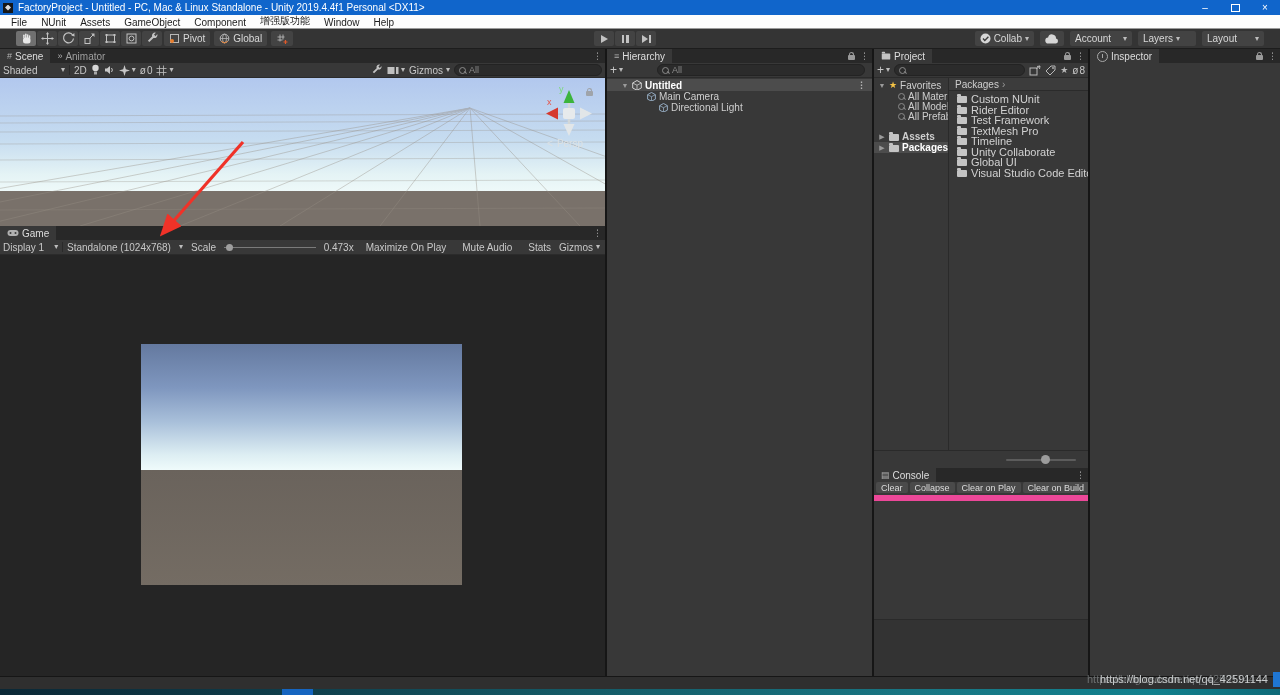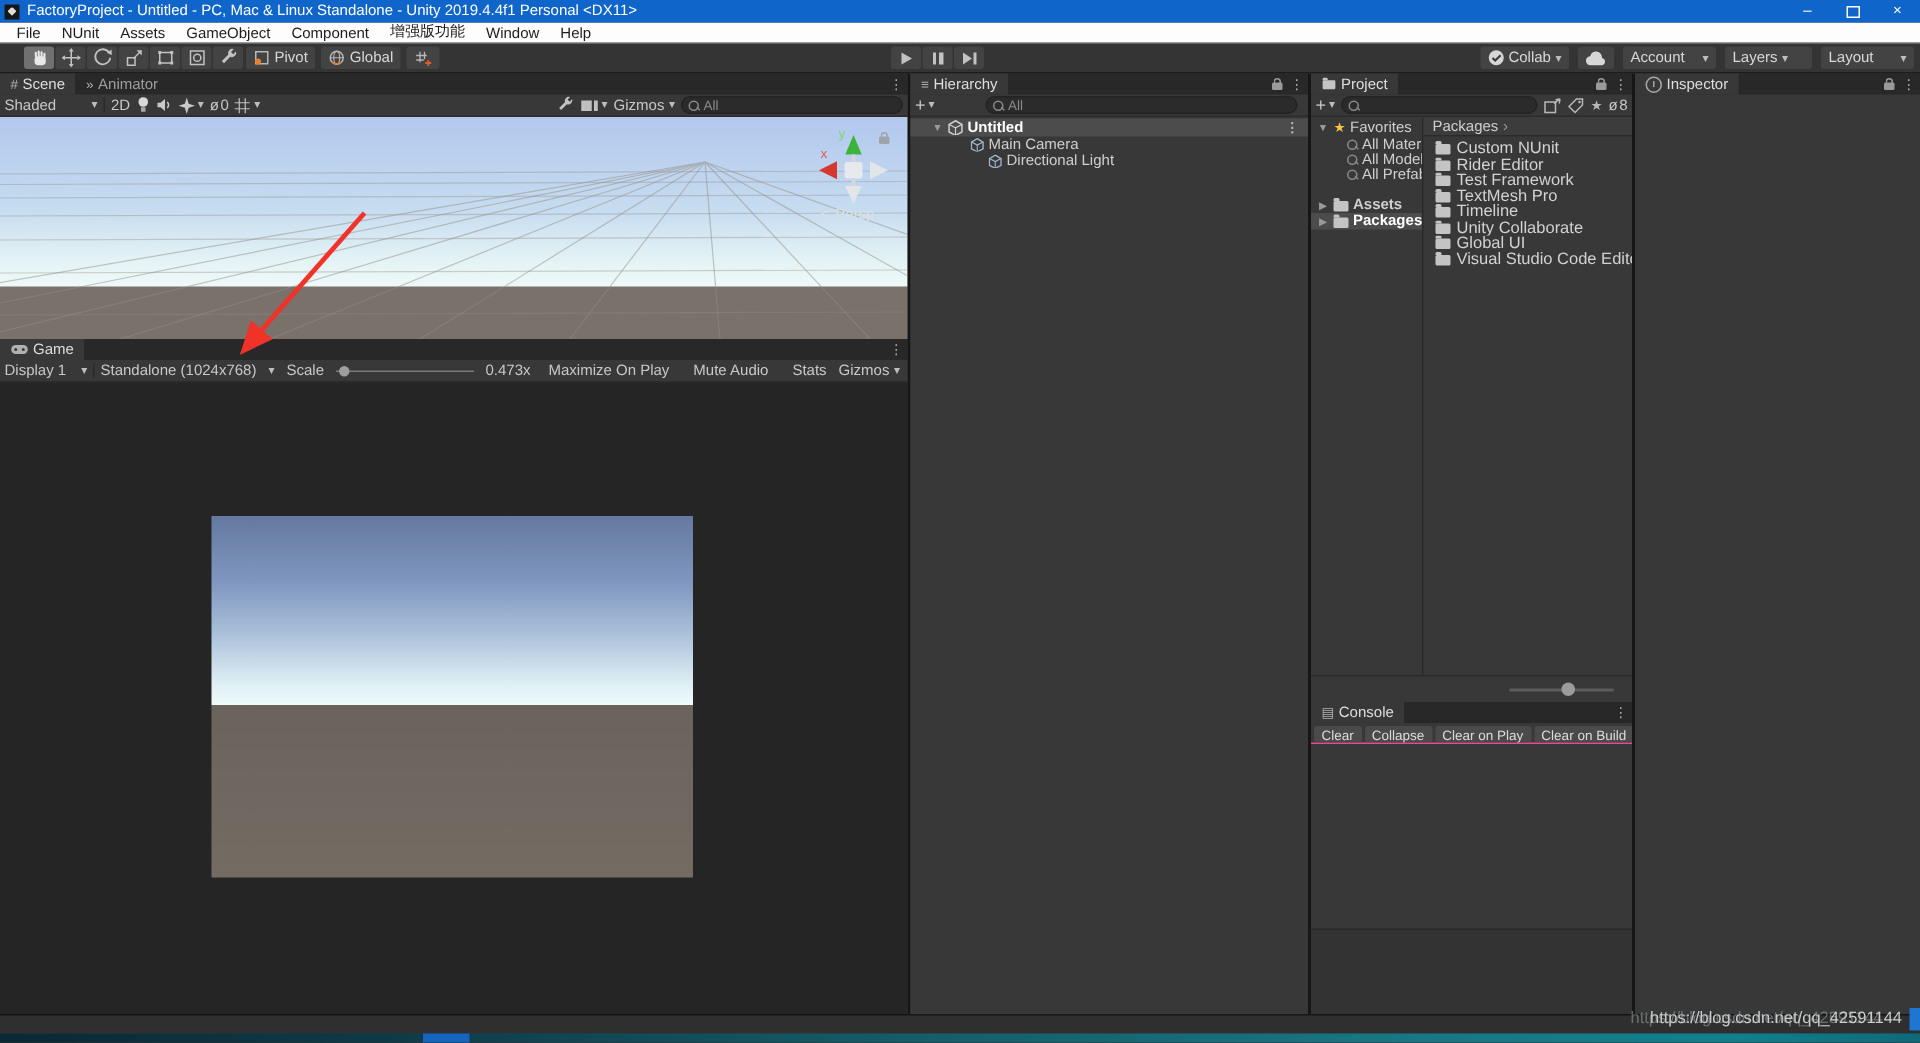--- a/index.html
+++ b/index.html
@@ -27,21 +27,21 @@
   .tool-btn{width:20px;height:15px;background:#434343;display:flex;align-items:center;justify-content:center;border-radius:2px}
   .tool-btn.sel{background:#707070}
   .pg{position:absolute;top:2px;display:flex;gap:4px}
   .tb-chip{height:15px;background:#434343;border-radius:2px;color:#d8d8d8;font-size:10px;
            display:flex;align-items:center;gap:3px;padding:0 5px;white-space:nowrap}
   .play-group{position:absolute;left:594px;top:2px;display:flex;gap:1px}
   .play-btn{width:20px;height:15px;background:#434343;display:flex;align-items:center;justify-content:center;border-radius:2px}
   .tri{width:0;height:0;border-left:7px solid #c2c2c2;border-top:4px solid transparent;border-bottom:4px solid transparent}
   .pause-bars{display:flex;gap:2px}.pause-bars i{width:2.5px;height:8px;background:#c2c2c2}
   .step-bar{width:2px;height:8px;background:#c2c2c2;margin-left:1px}
-  .right-group{position:absolute;right:4px;top:2px;display:flex;gap:6px}
+  .right-group{position:absolute;right:16px;top:2px;display:flex;gap:6px}
   .caret{font-size:8px;color:#bdbdbd;line-height:1}
 
   
   .main{display:flex;height:627px}
   .vdiv{width:2px;background:#161616}
 
   
   .tabstrip{height:14px;background:#282828;display:flex;position:relative}
   .tab{height:14px;display:flex;align-items:center;gap:3px;padding:0 7px;font-size:10px;color:#9e9e9e;white-space:nowrap}
   .tab.active{background:#383838;color:#dedede}
@@ -94,21 +94,21 @@
   .pkg-row{height:10.5px;display:flex;align-items:center;gap:4px;padding-left:8px;font-size:11px;color:#d2d2d2;white-space:nowrap;overflow:hidden}
   .folder{width:10px;height:7px;background:#c4c4c4;border-radius:1px;position:relative;flex:0 0 auto;margin-top:1px}
   .folder::before{content:"";position:absolute;top:-2px;left:0;width:4px;height:2px;background:#c4c4c4;border-radius:1px 1px 0 0}
   .star{color:#f6c445;font-size:9px;line-height:1;flex:0 0 auto}
   .proj-status{height:17px;border-top:1px solid #2a2a2a;position:relative}
   .zoom-track{position:absolute;right:12px;top:8px;width:70px;height:2px;background:#5c5c5c;border-radius:1px}
   .zoom-thumb{position:absolute;right:38px;top:4px;width:9px;height:9px;border-radius:50%;background:#9c9c9c}
 
   
   .console-panel{flex:1;display:flex;flex-direction:column;overflow:hidden}
-  .console-toolbar{height:13px;background:#383838;border-bottom:1px solid #ec4899;display:flex;gap:2px;align-items:flex-end;
+  .console-toolbar{height:13px;background:#383838;border-bottom:6px solid #ec4899;display:flex;gap:2px;align-items:flex-start;
                    padding:0 2px;overflow:hidden;white-space:nowrap}
   .c-btn{background:#4a4a4a;color:#dcdcdc;font-size:9px;height:11px;display:flex;align-items:center;padding:0 5px;border-radius:2px;flex:0 0 auto}
   .console-log{flex:1;background:#383838}
   .console-detail{height:56px;background:#333333;border-top:1px solid #2a2a2a}
 
   
   .col-insp{width:190px;background:#383838;display:flex;flex-direction:column}
   .insp-ic{width:9px;height:9px;border:1px solid #a8a8a8;border-radius:50%;position:relative}
   .insp-ic::after{content:"";position:absolute;left:3.5px;top:2px;width:1px;height:4px;background:#a8a8a8}
 

